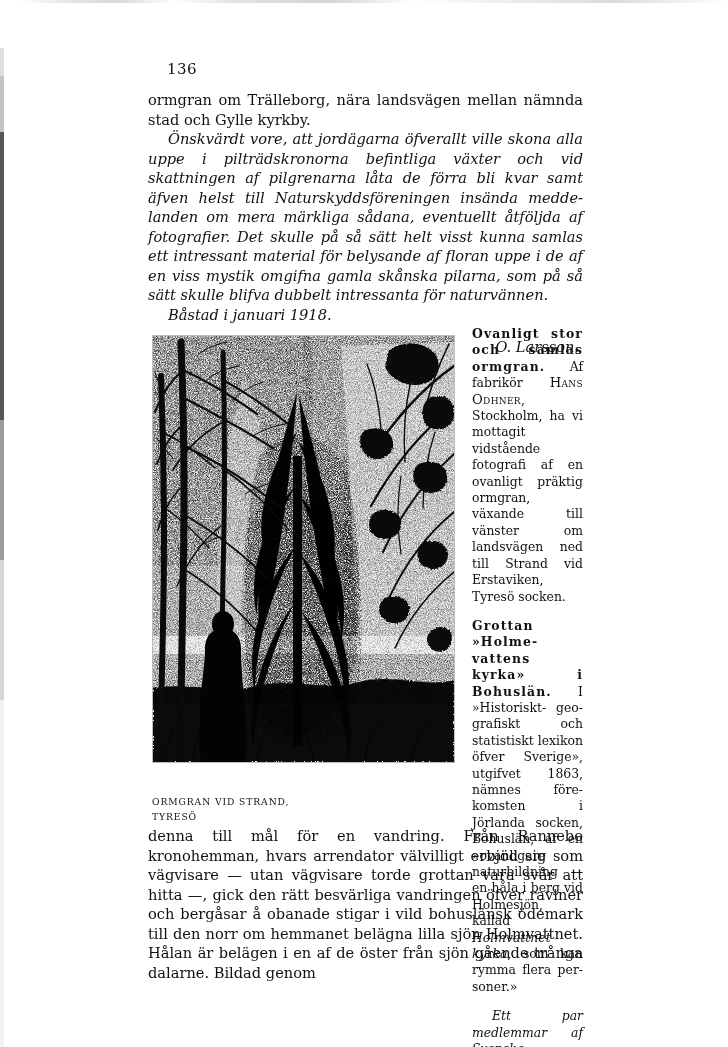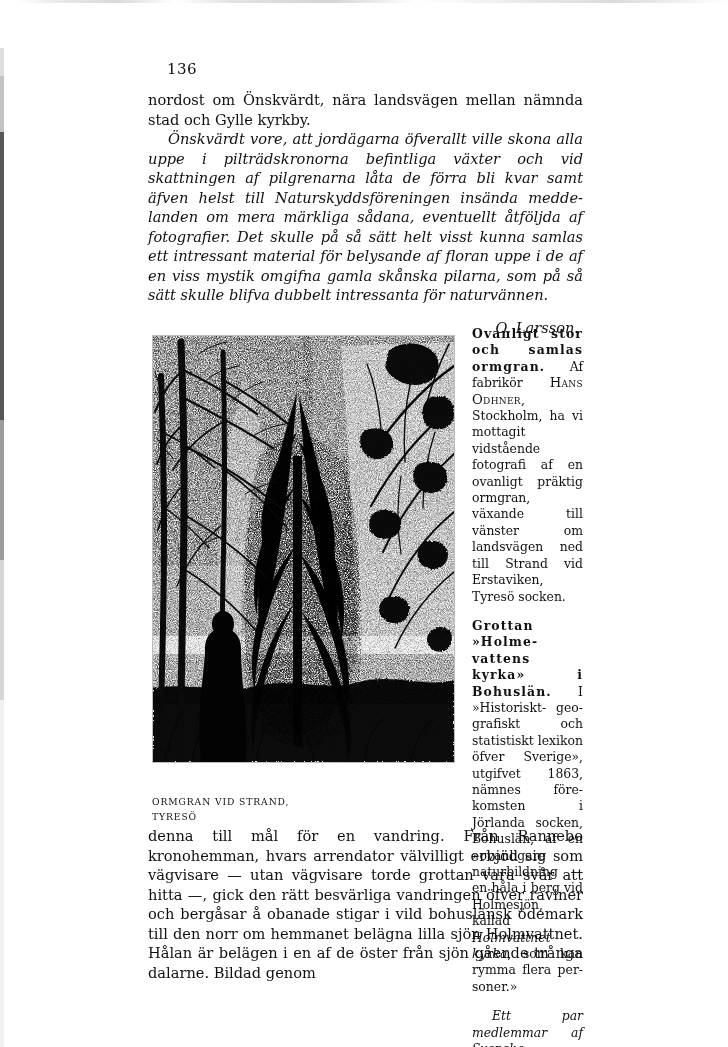--- a/index.html
+++ b/index.html
@@ -160,22 +160,23 @@
 <body>
 
 <div class="scan-edge"></div>
 <div class="scan-top"></div>
 
 <div class="page">
 
   <div class="folio">136</div>
 
   <div class="content">
-    <p>nordost om Önskvärdt, nära landsvägen mellan nämnda stad och Gylle kyrkby.</p>
+    <p>ormgran om Trälleborg, nära landsvägen mellan nämnda stad och Gylle kyrkby.</p>
     <p class="indent">Önskvärdt vore, att jordägarna öfverallt ville skona alla uppe i pilträds­kronorna befintliga växter och vid skattningen af pilgrenarna låta de förra bli kvar samt äfven helst till Naturskyddsföreningen insända medde­landen om mera märkliga sådana, eventuellt åtföljda af fotografier. Det skulle på så sätt helt visst kunna samlas ett intressant material för belysande af floran uppe i de af en viss mystik omgifna gamla skånska pilarna, som på så sätt skulle blifva dubbelt intressanta för naturvännen.</p>
+    <p class="indent">Båstad i januari 1918.</p>
     <div class="sig">O. Larsson.</div>
   </div>
 
   <div class="midblock">
 
     <div class="figure">
       <div class="photo">
         <svg width="301" height="426" viewBox="0 0 301 426" xmlns="http://www.w3.org/2000/svg" aria-hidden="true">
           <defs>
             <filter id="grain">

